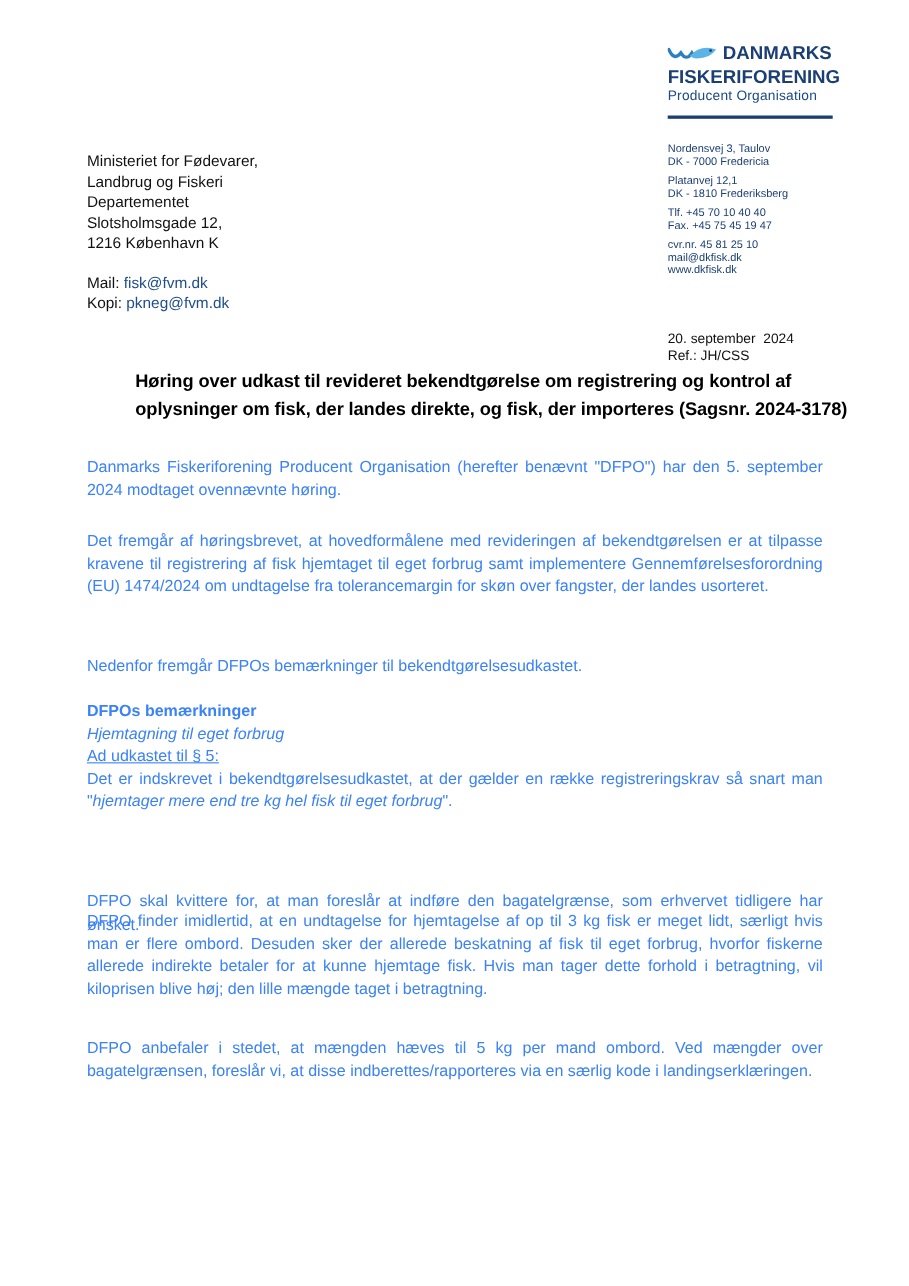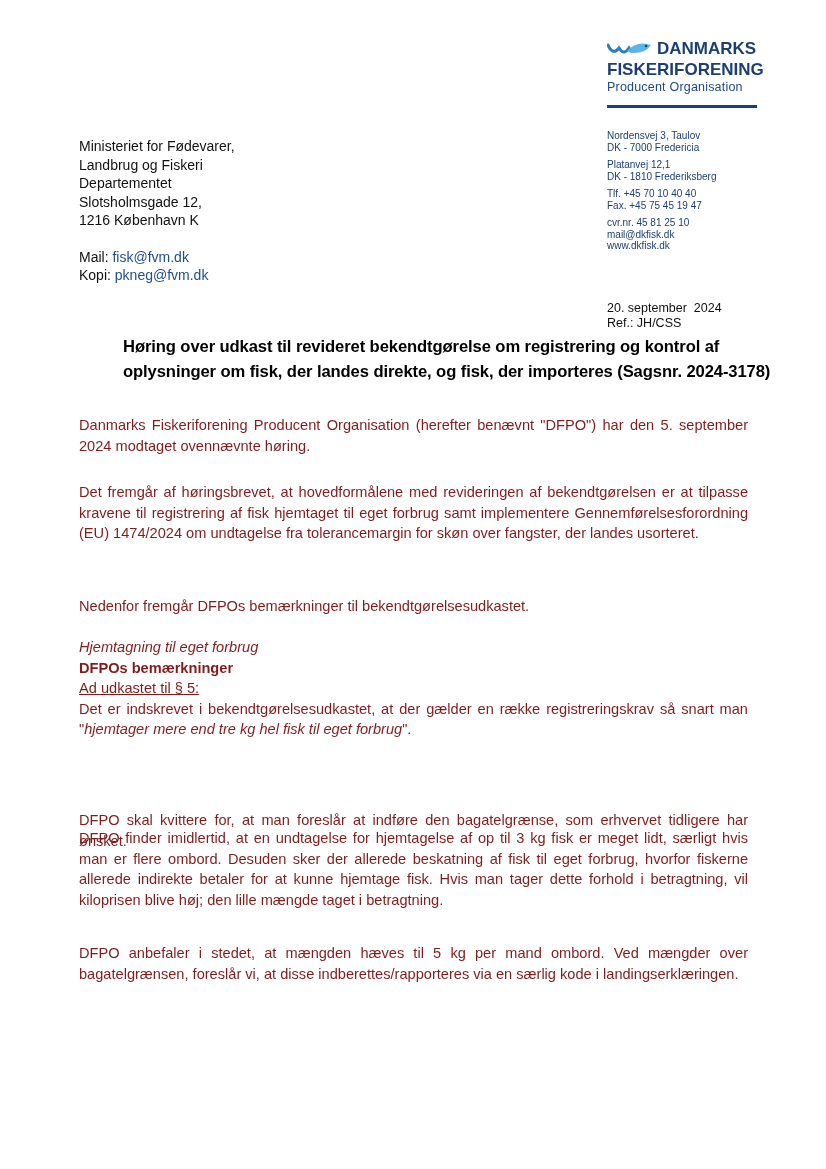--- a/index.html
+++ b/index.html
@@ -18,21 +18,21 @@
 
   .recipient { position:absolute; left:79px; top:137px; font-size:14px; line-height:18.5px; color:#111; }
   .recipient .gap { height:18px; }
   .link { color:#1f4e8c; }
 
   .dateblock { position:absolute; left:607px; top:301px; font-size:12.5px; line-height:15px; color:#111; }
 
   .title { position:absolute; left:79px; top:335px; width:680px; font-weight:bold; font-size:16.6px;
            line-height:24.5px; color:#000; letter-spacing:-0.1px;margin-left:44px; }
 
-  .body { position:absolute; left:79px; width:669px; font-size:14.6px; line-height:20.5px; color:#7f1d1d;
+  .body { position:absolute; left:79px; width:669px; font-size:14.6px; line-height:20.5px; color:#3b82f6;
           text-align:justify; }
   .p1 { top:415px; }
   .p2 { top:482px; }
   .p3 { top:596px; }
   .sec { top:637px; }
   .p5 { top:810px; }
   .p6 { top:828px; }
   .p7 { top:943px; }
   .bold { font-weight:bold; }
   .ital { font-style:italic; }
@@ -96,22 +96,22 @@
   <div>Ref.: JH/CSS</div>
 </div>
 
 <div class="title">Høring over udkast til revideret bekendtgørelse om registrering og kontrol af oplysninger om fisk, der landes direkte, og fisk, der importeres (Sagsnr. 2024-3178)</div>
 
 <div class="body p1">Danmarks Fiskeriforening Producent Organisation (herefter benævnt "DFPO") har den 5. september 2024 modtaget ovennævnte høring.</div>
 <div class="body p2">Det fremgår af høringsbrevet, at hovedformålene med revideringen af bekendtgørelsen er at tilpasse kravene til registrering af fisk hjemtaget til eget forbrug samt implementere Gennemførelsesforordning (EU) 1474/2024 om undtagelse fra tolerancemargin for skøn over fangster, der landes usorteret.</div>
 <div class="body p3">Nedenfor fremgår DFPOs bemærkninger til bekendtgørelsesudkastet.</div>
 
 <div class="body sec">
+  <span class="line bold">DFPOs bemærkninger</span>
   <span class="line ital">Hjemtagning til eget forbrug</span>
-  <span class="line bold">DFPOs bemærkninger</span>
   <span class="line ul" style="display:inline-block;">Ad udkastet til § 5:</span>
   <div>
     <span>Det er indskrevet i bekendtgørelsesudkastet, at der gælder en række registreringskrav så snart man "</span><span class="ital">hjemtager mere end tre kg hel fisk til eget forbrug</span><span>".</span>
   </div>
 </div>
 
 <div class="body p5">DFPO skal kvittere for, at man foreslår at indføre den bagatelgrænse, som erhvervet tidligere har ønsket.</div>
 <div class="body p6">DFPO finder imidlertid, at en undtagelse for hjemtagelse af op til 3 kg fisk er meget lidt, særligt hvis man er flere ombord. Desuden sker der allerede beskatning af fisk til eget forbrug, hvorfor fiskerne allerede indirekte betaler for at kunne hjemtage fisk. Hvis man tager dette forhold i betragtning, vil kiloprisen blive høj; den lille mængde taget i betragtning.</div>
 <div class="body p7">DFPO anbefaler i stedet, at mængden hæves til 5 kg per mand ombord. Ved mængder over bagatelgrænsen, foreslår vi, at disse indberettes/rapporteres via en særlig kode i landingserklæringen.</div>
 

